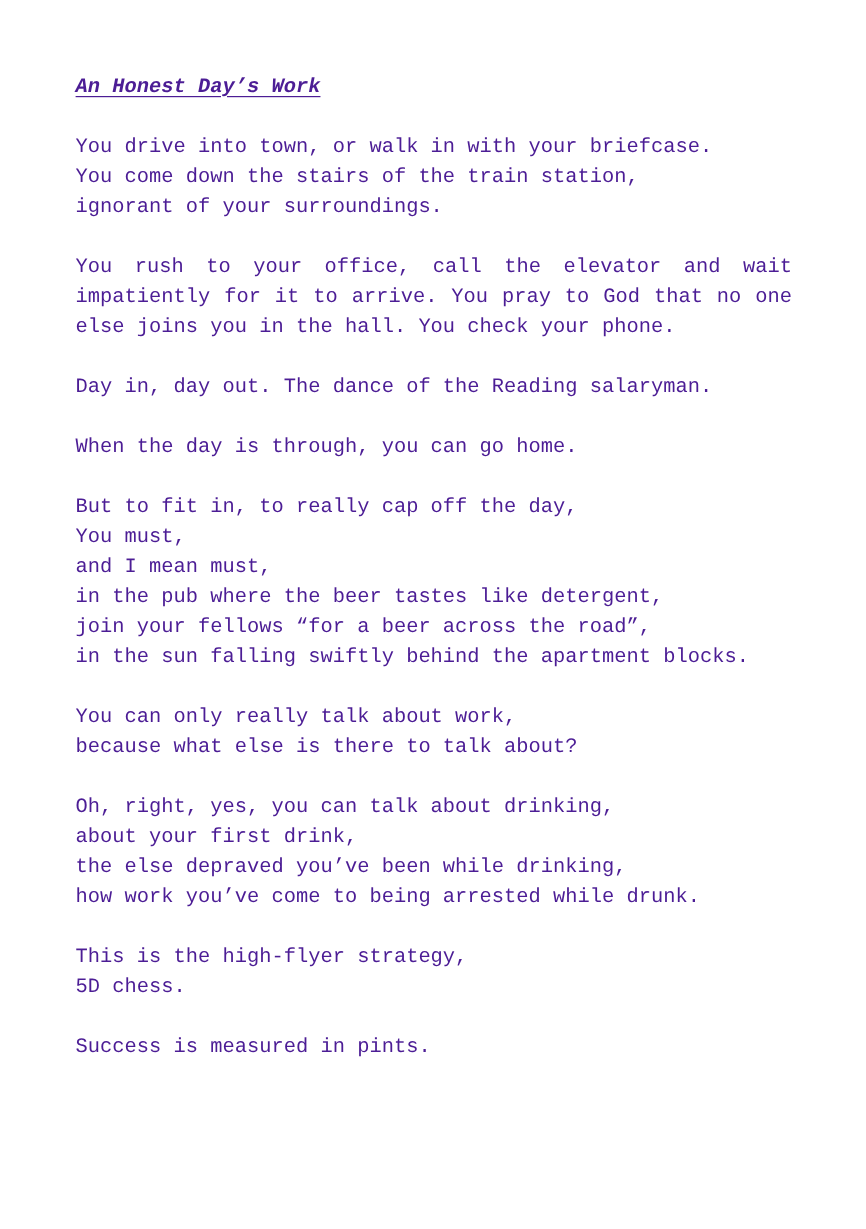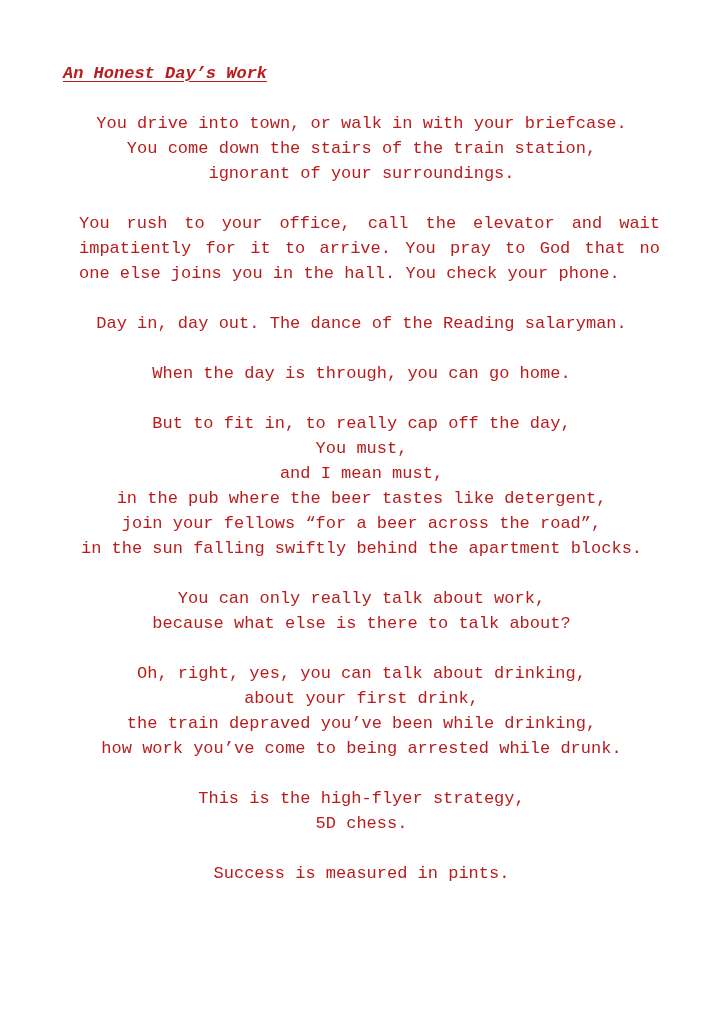--- a/index.html
+++ b/index.html
@@ -7,46 +7,45 @@
     padding: 0;
     background: #ffffff;
   }
   .page {
     position: relative;
     width: 722px;
     height: 1024px;
     background: #ffffff;
     overflow: hidden;
     font-family: "Liberation Mono", "DejaVu Sans Mono", monospace;
-    color: #b91c1c;
+    color: #4c1d95;
     box-sizing: border-box;
     padding: 61px 62px 0 63px;
   }
   .poem-title {
     font-size: 17px;
     line-height: 25px;
     font-style: italic;
     font-weight: bold;
     text-decoration: underline;
     text-underline-offset: 3px;
     margin: 0 0 25px 0;
   }
   .poem-body {
     width: 597px;
   }
   .stanza {
     font-size: 17px;
     line-height: 25px;
     margin: 0 0 25px 0;
-    text-align: center;
+    text-align: left;
     white-space: normal;
   }
   .stanza.justified {
     text-align: justify;
-    margin-left: 16px;
   }
   .poem-line {
     display: block;
   }
 </style>
 </head>
 <body>
 
 <div class="page">
   <h1 class="poem-title">An Honest Day’s Work</h1>
@@ -71,21 +70,21 @@
         <span class="poem-line">join your fellows “for a beer across the road”,</span>
         <span class="poem-line">in the sun falling swiftly behind the apartment blocks.</span>
       </p>
       <p class="stanza">
         <span class="poem-line">You can only really talk about work,</span>
         <span class="poem-line">because what else is there to talk about?</span>
       </p>
       <p class="stanza">
         <span class="poem-line">Oh, right, yes, you can talk about drinking,</span>
         <span class="poem-line">about your first drink,</span>
-        <span class="poem-line">the train depraved you’ve been while drinking,</span>
+        <span class="poem-line">the else depraved you’ve been while drinking,</span>
         <span class="poem-line">how work you’ve come to being arrested while drunk.</span>
       </p>
       <p class="stanza">
         <span class="poem-line">This is the high-flyer strategy,</span>
         <span class="poem-line">5D chess.</span>
       </p>
       <p class="stanza">
         <span class="poem-line">Success is measured in pints.</span>
       </p>
     </div>

